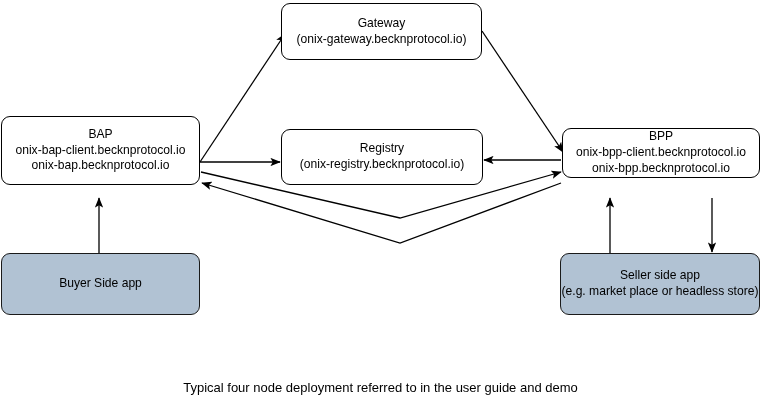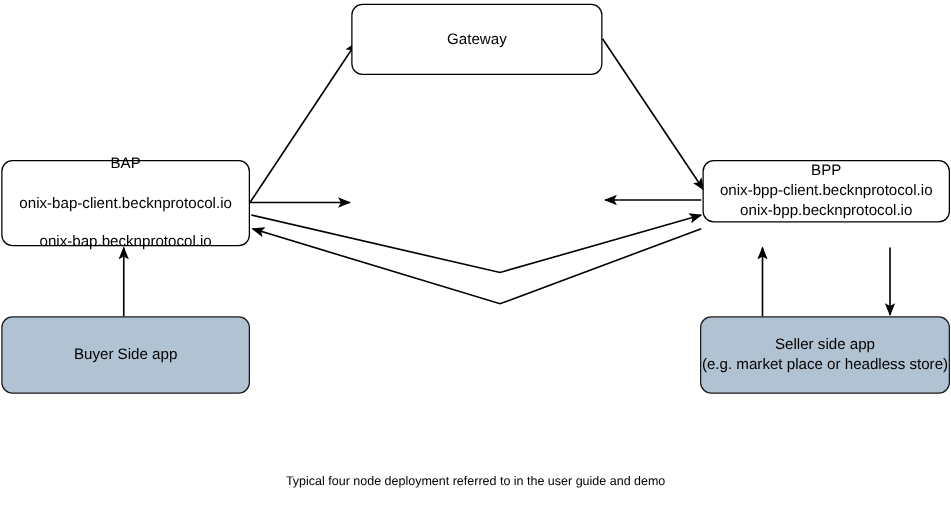--- a/index.html
+++ b/index.html
@@ -43,33 +43,33 @@
   }
   .node.shaded {
     background: #b1c2d3;
     border-color: #1a1a1a;
   }
   .node .ln {
     display: block;
     white-space: nowrap;
   }
   #node-gateway { left: 281px;  top: 3px;   width: 201px; height: 57px; }
-  #node-bap     { left: 1px;    top: 128px; width: 199px; height: 69px; gap: 16px; }
+  #node-bap     { left: 1px;    top: 116px; width: 199px; height: 69px; }
   #node-registry{ left: 281px;  top: 129px; width: 202px; height: 56px; }
   #node-bpp     { left: 562px;  top: 128px; width: 198px; height: 50px; }
   #node-buyer   { left: 1px;    top: 253px; width: 199px; height: 62px; gap: 45px; }
   #node-seller  { left: 560px;  top: 253px; width: 200px; height: 62px; }
 
   #caption {
     position: absolute;
     left: 0;
     top: 380px;
     width: 761px;
     text-align: center;
-    font-size: 10px;
+    font-size: 13px;
     color: #000000;
   }
 </style>
 </head>
 <body>
 
 <div id="diagram-canvas">
 
   <svg id="edge-layer" viewBox="0 0 761 411" width="761" height="411">
     <defs>
@@ -92,28 +92,33 @@
 
     <line x1="99" y1="253" x2="99" y2="198" stroke="#000000" stroke-width="1.3" marker-end="url(#arrowhead)"></line>
 
     <line x1="610" y1="253" x2="610" y2="198" stroke="#000000" stroke-width="1.3" marker-end="url(#arrowhead)"></line>
 
     <line x1="712" y1="198" x2="712" y2="252" stroke="#000000" stroke-width="1.3" marker-end="url(#arrowhead)"></line>
   </svg>
 
   <div class="node" id="node-gateway">
     <span class="ln">Gateway</span>
+    <span class="ln">(onix-gateway.becknprotocol.io)</span>
   </div>
 
   <div class="node" id="node-bap">
     <span class="ln">BAP</span>
     <span class="ln">onix-bap-client.becknprotocol.io</span>
     <span class="ln">onix-bap.becknprotocol.io</span>
   </div>
 
+  <div class="node" id="node-registry">
+    <span class="ln">Registry</span>
+    <span class="ln">(onix-registry.becknprotocol.io)</span>
+  </div>
 
   <div class="node" id="node-bpp">
     <span class="ln">BPP</span>
     <span class="ln">onix-bpp-client.becknprotocol.io</span>
     <span class="ln">onix-bpp.becknprotocol.io</span>
   </div>
 
   <div class="node shaded" id="node-buyer">
     <span class="ln">Buyer Side app</span>
   </div>

